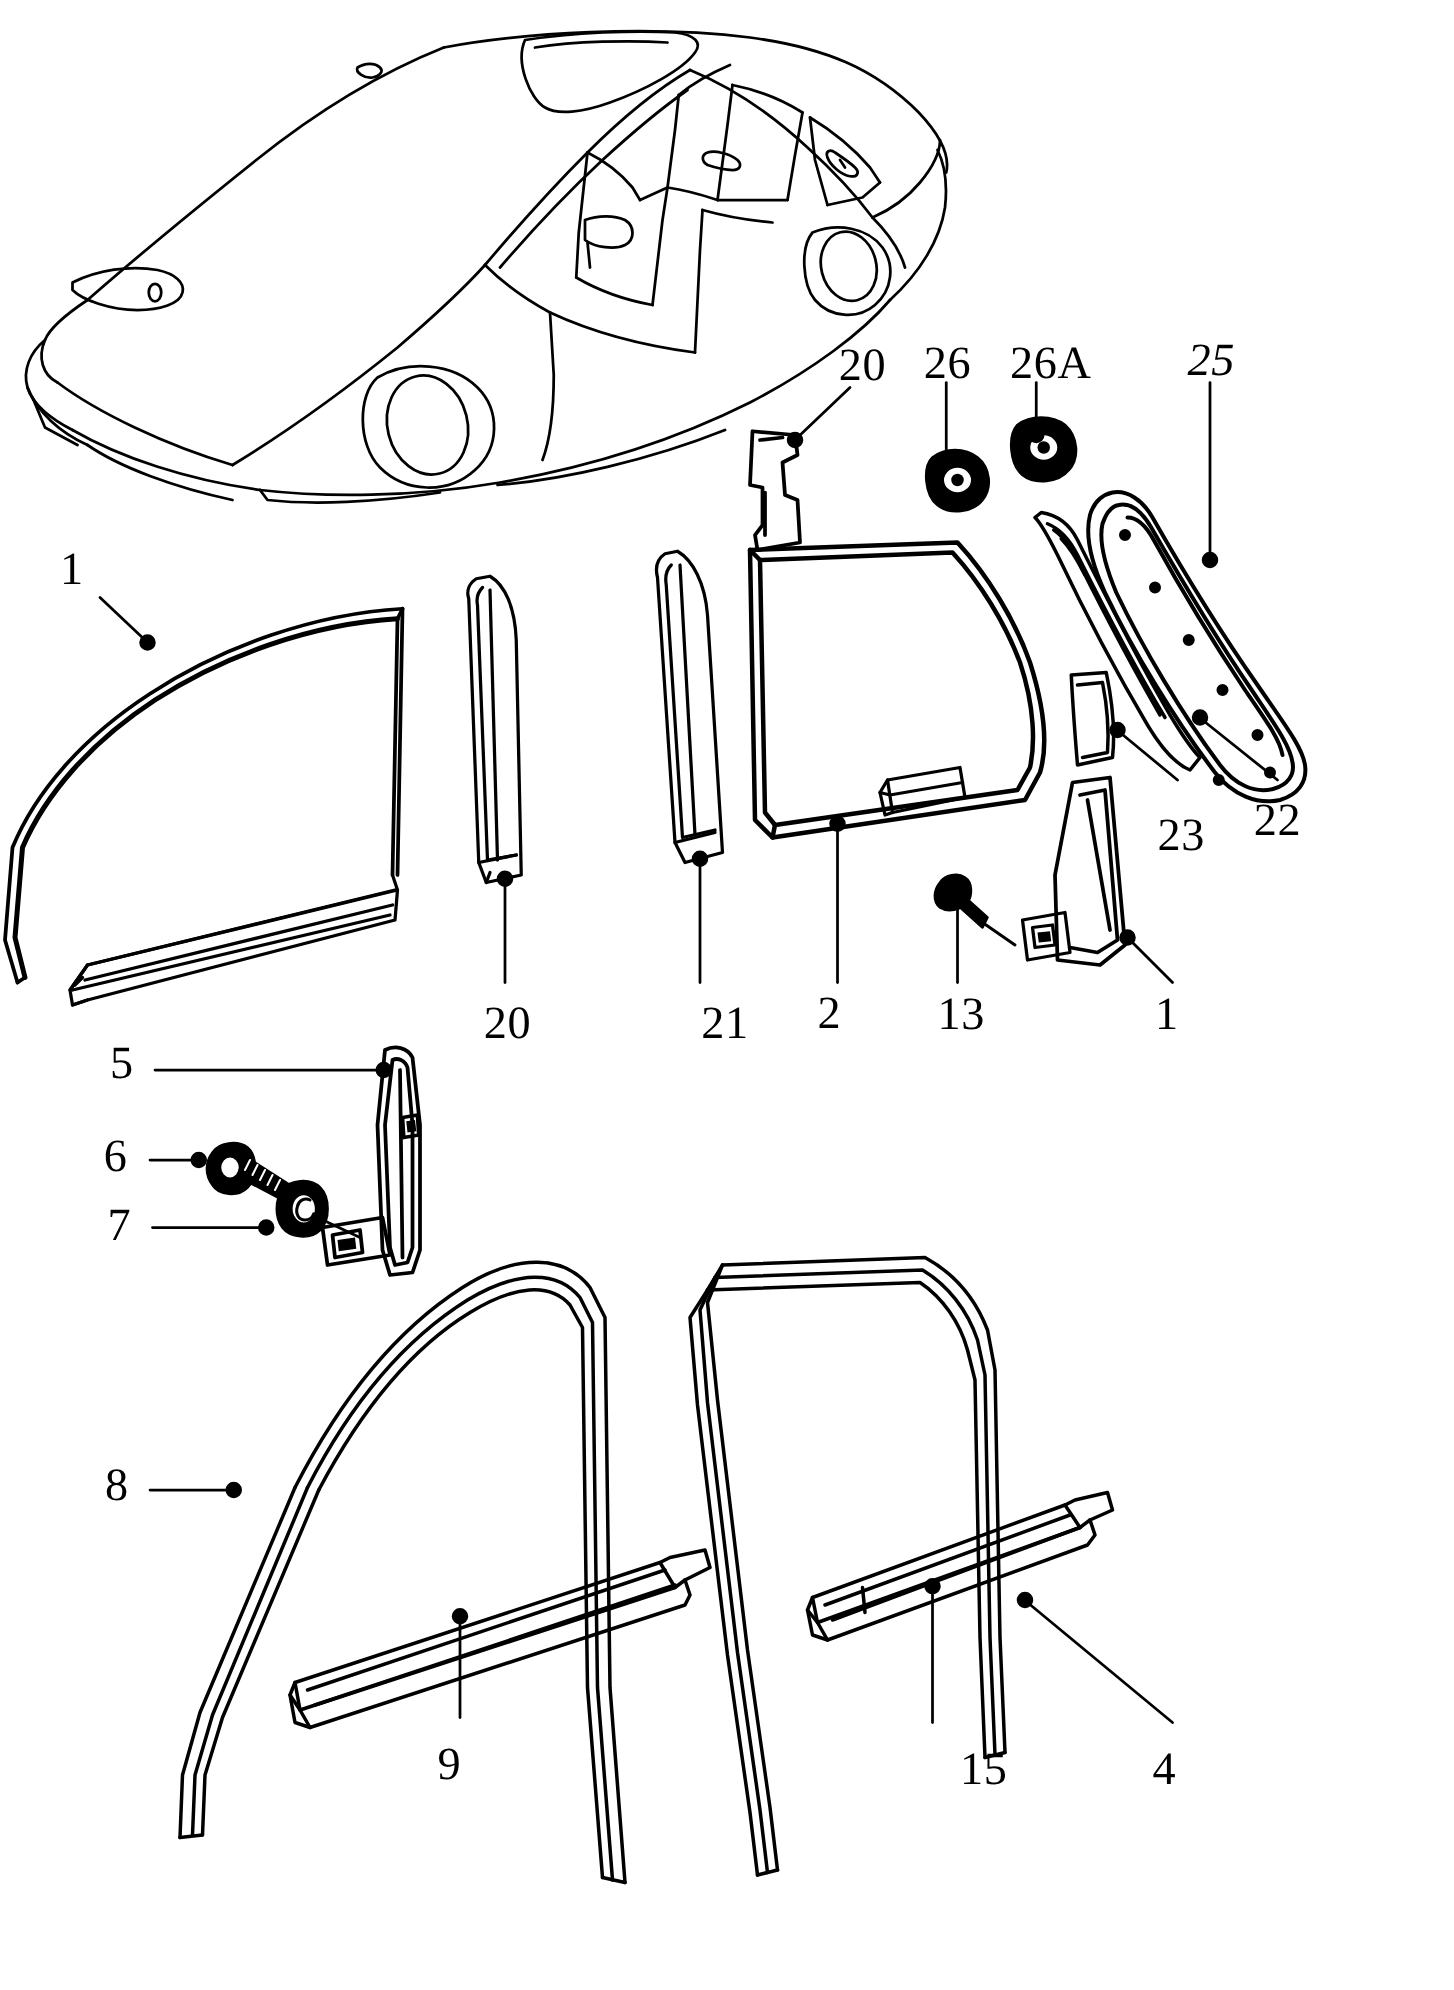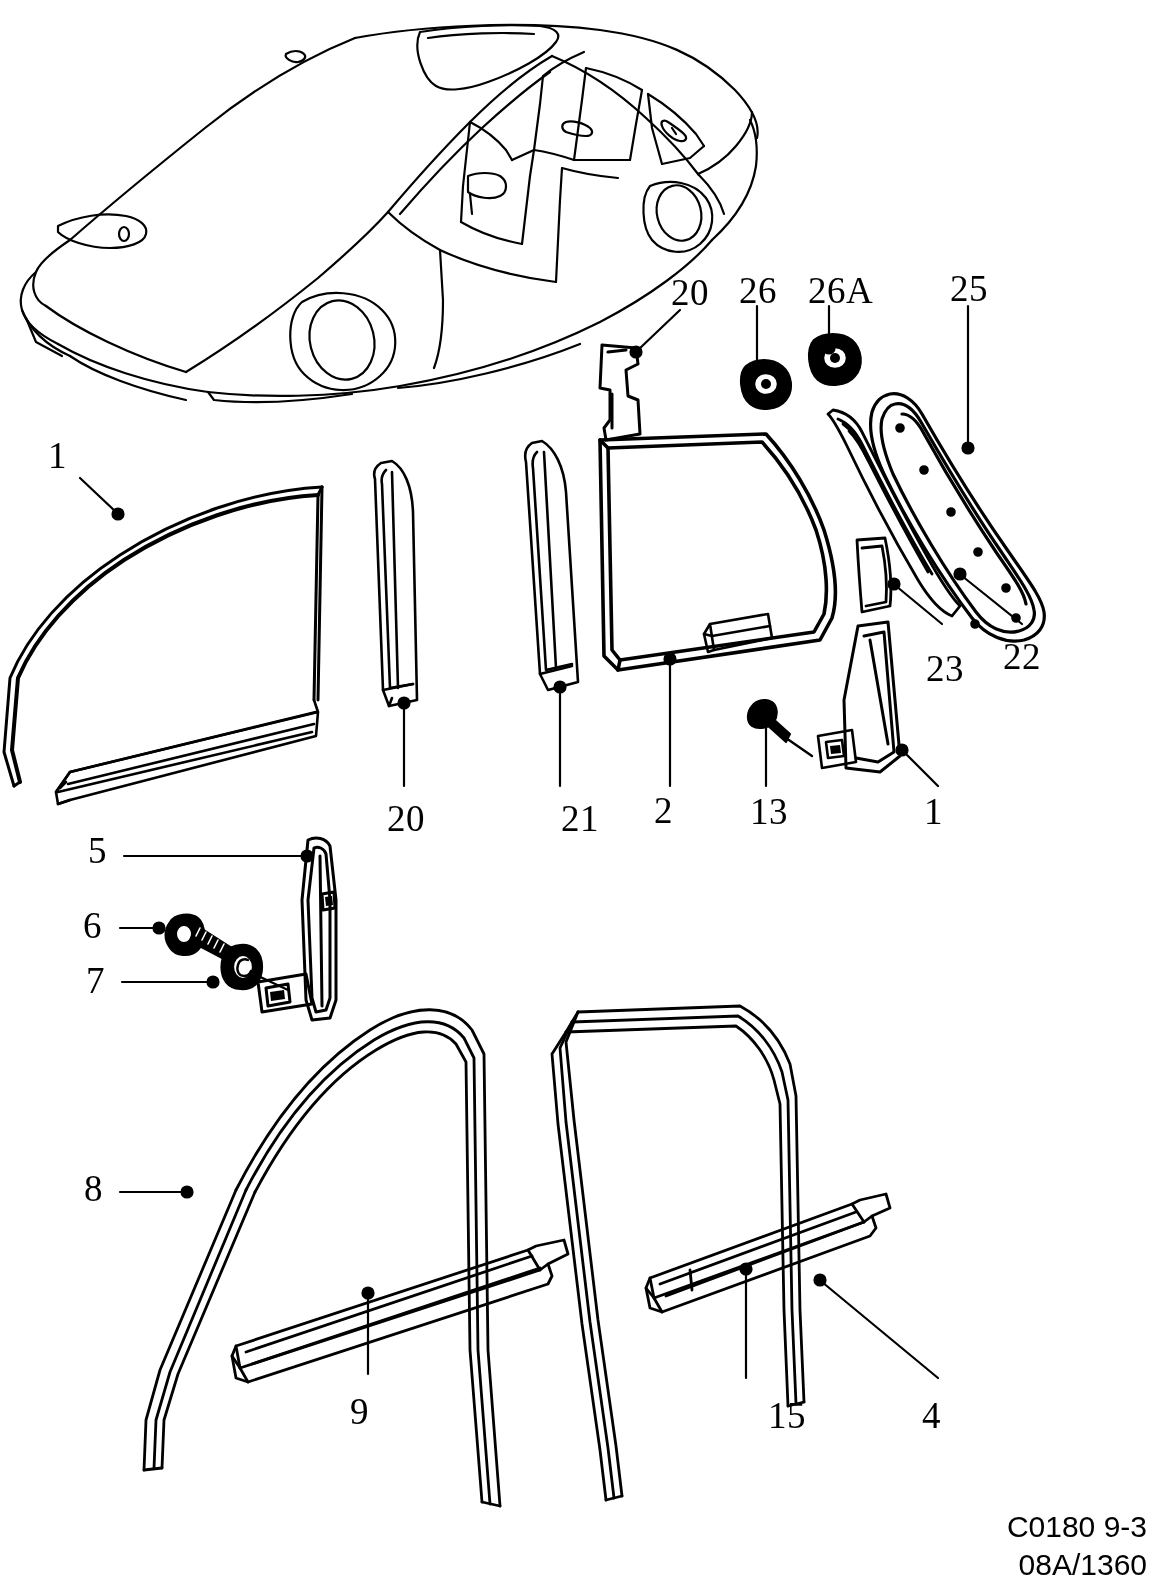--- a/index.html
+++ b/index.html
@@ -421,23 +421,19 @@
   <div class="callout" style="left:84px;  top:1170px;">8</div>
   <div class="callout" style="left:350px; top:1393px;">9</div>
   <div class="callout" style="left:924px; top:793px;">1</div>
   <div class="callout" style="left:750px; top:793px;">13</div>
   <div class="callout" style="left:922px; top:1397px;">4</div>
   <div class="callout" style="left:728px; top:1397px;margin-left:40px;">15</div>
   <div class="callout" style="left:387px; top:800px;">20</div>
   <div class="callout" style="left:561px; top:800px;">21</div>
   <div class="callout" style="left:1003px;top:638px;">22</div>
   <div class="callout" style="left:926px; top:650px;">23</div>
-  <div class="callout" style="left:950px; top:270px;">25</div>
+  <div class="callout" style="left:950px; top:270px;font-style:italic;">25</div>
   <div class="callout" style="left:739px; top:272px;">26</div>
   <div class="callout" style="left:808px; top:272px;">26A</div>
   <div class="callout" style="left:671px; top:274px;">20</div>
 
-  <div id="docref">
-    <div>C0180 9-3</div>
-    <div>08A/1360</div>
-  </div>
 
 </div>
 
 </body></html>

